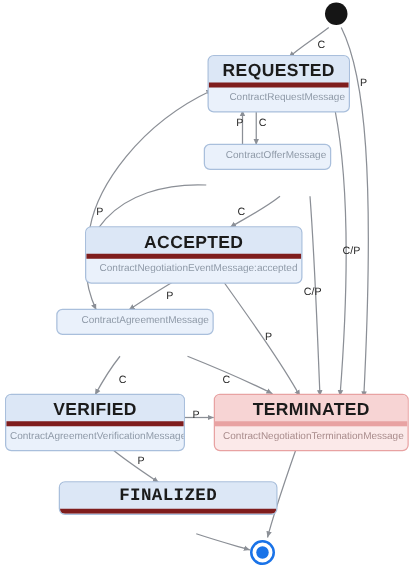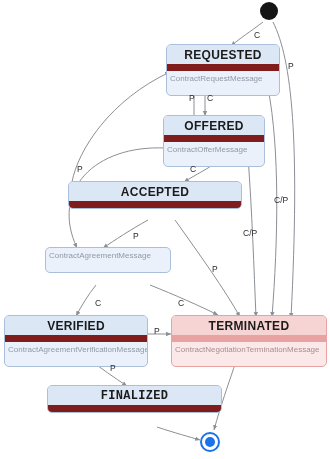--- a/index.html
+++ b/index.html
@@ -30,35 +30,35 @@
   .node {
     position: absolute;
     box-sizing: border-box;
     border: 1px solid #a9bfdc;
     border-radius: 5px;
     background: #eaf1fb;
     overflow: hidden;
     box-shadow: 0 0 0 0 rgba(0,0,0,0);
   }
   .node .title {
-    font-size: 12px;
+    font-size: 14px;
     font-weight: bold;
     color: #1b1b1b;
     text-align: center;
     padding: 4px 2px 3px 2px;
     background: #dce7f6;
-    border-bottom: 7px solid #7f1d1d;
+    border-bottom: 4px solid #7f1d1d;
     letter-spacing: 0.3px;
     line-height: 1;
   }
   .node .msg {
     font-size: 8px;
     color: #8f9aa8;
-    text-align: left;
-    padding: 4px 3px 12px 3px;
+    text-align: right;
+    padding: 4px 3px 7px 3px;
     line-height: 1;
     white-space: nowrap;
   }
   .node.terminal {
     border-color: #e8a2a2;
     background: #fbe9e9;
   }
   .node.terminal .title {
     background: #f7d4d4;
     border-bottom-color: #e8a2a2;
@@ -145,26 +145,26 @@
   <div class="state-dot end-outer" style="left:200px; top:432px; display:flex; align-items:center; justify-content:center;">
     <div class="state-dot end-inner"></div>
   </div>
 
   <div class="node" style="left:166px; top:44px; width:114px;">
     <div class="title">REQUESTED</div>
     <div class="msg">ContractRequestMessage</div>
   </div>
 
   <div class="node" style="left:163px; top:115px; width:102px;">
-    <div class="title">OFFERED</div>
     <div class="msg">ContractOfferMessage</div>
   </div>
 
   <div class="node" style="left:68px; top:181px; width:174px;">
     <div class="title">ACCEPTED</div>
+    <div class="msg">ContractNegotiationEventMessage:accepted</div>
   </div>
 
   <div class="node" style="left:45px; top:247px; width:126px;">
     <div class="msg">ContractAgreementMessage</div>
   </div>
 
   <div class="node" style="left:4px; top:315px; width:144px;">
     <div class="title">VERIFIED</div>
     <div class="msg">ContractAgreementVerificationMessage</div>
   </div>

